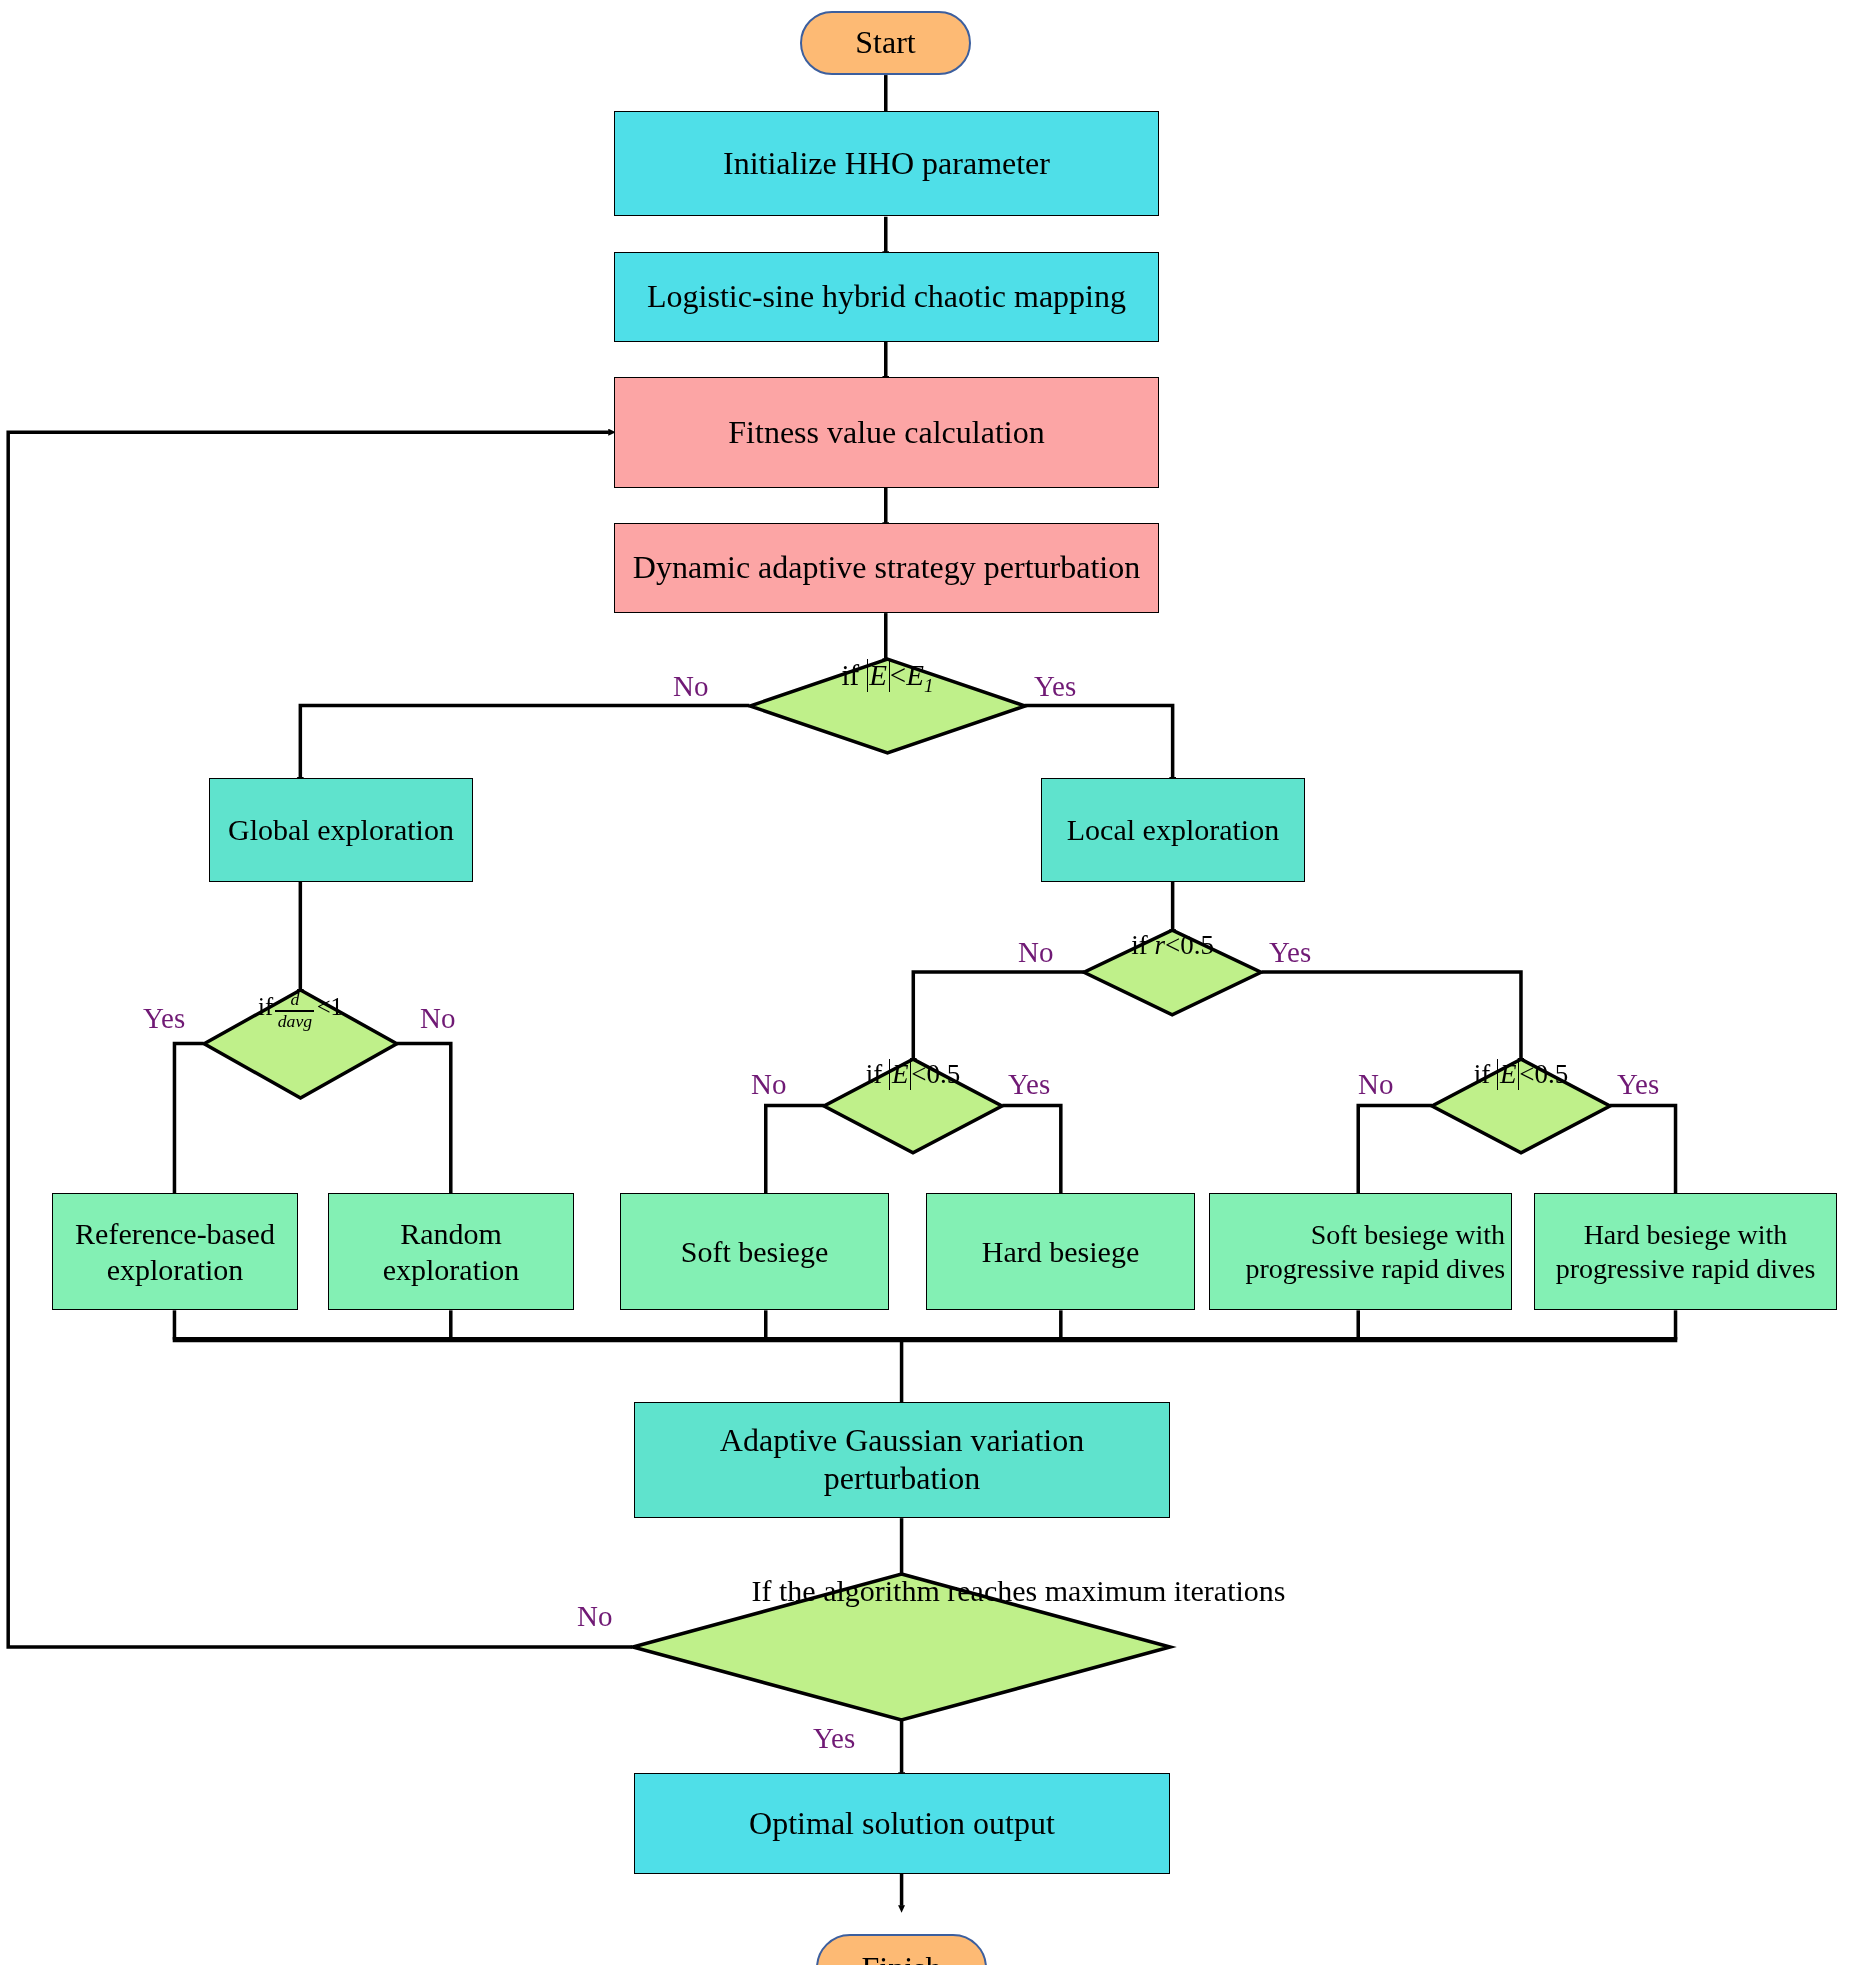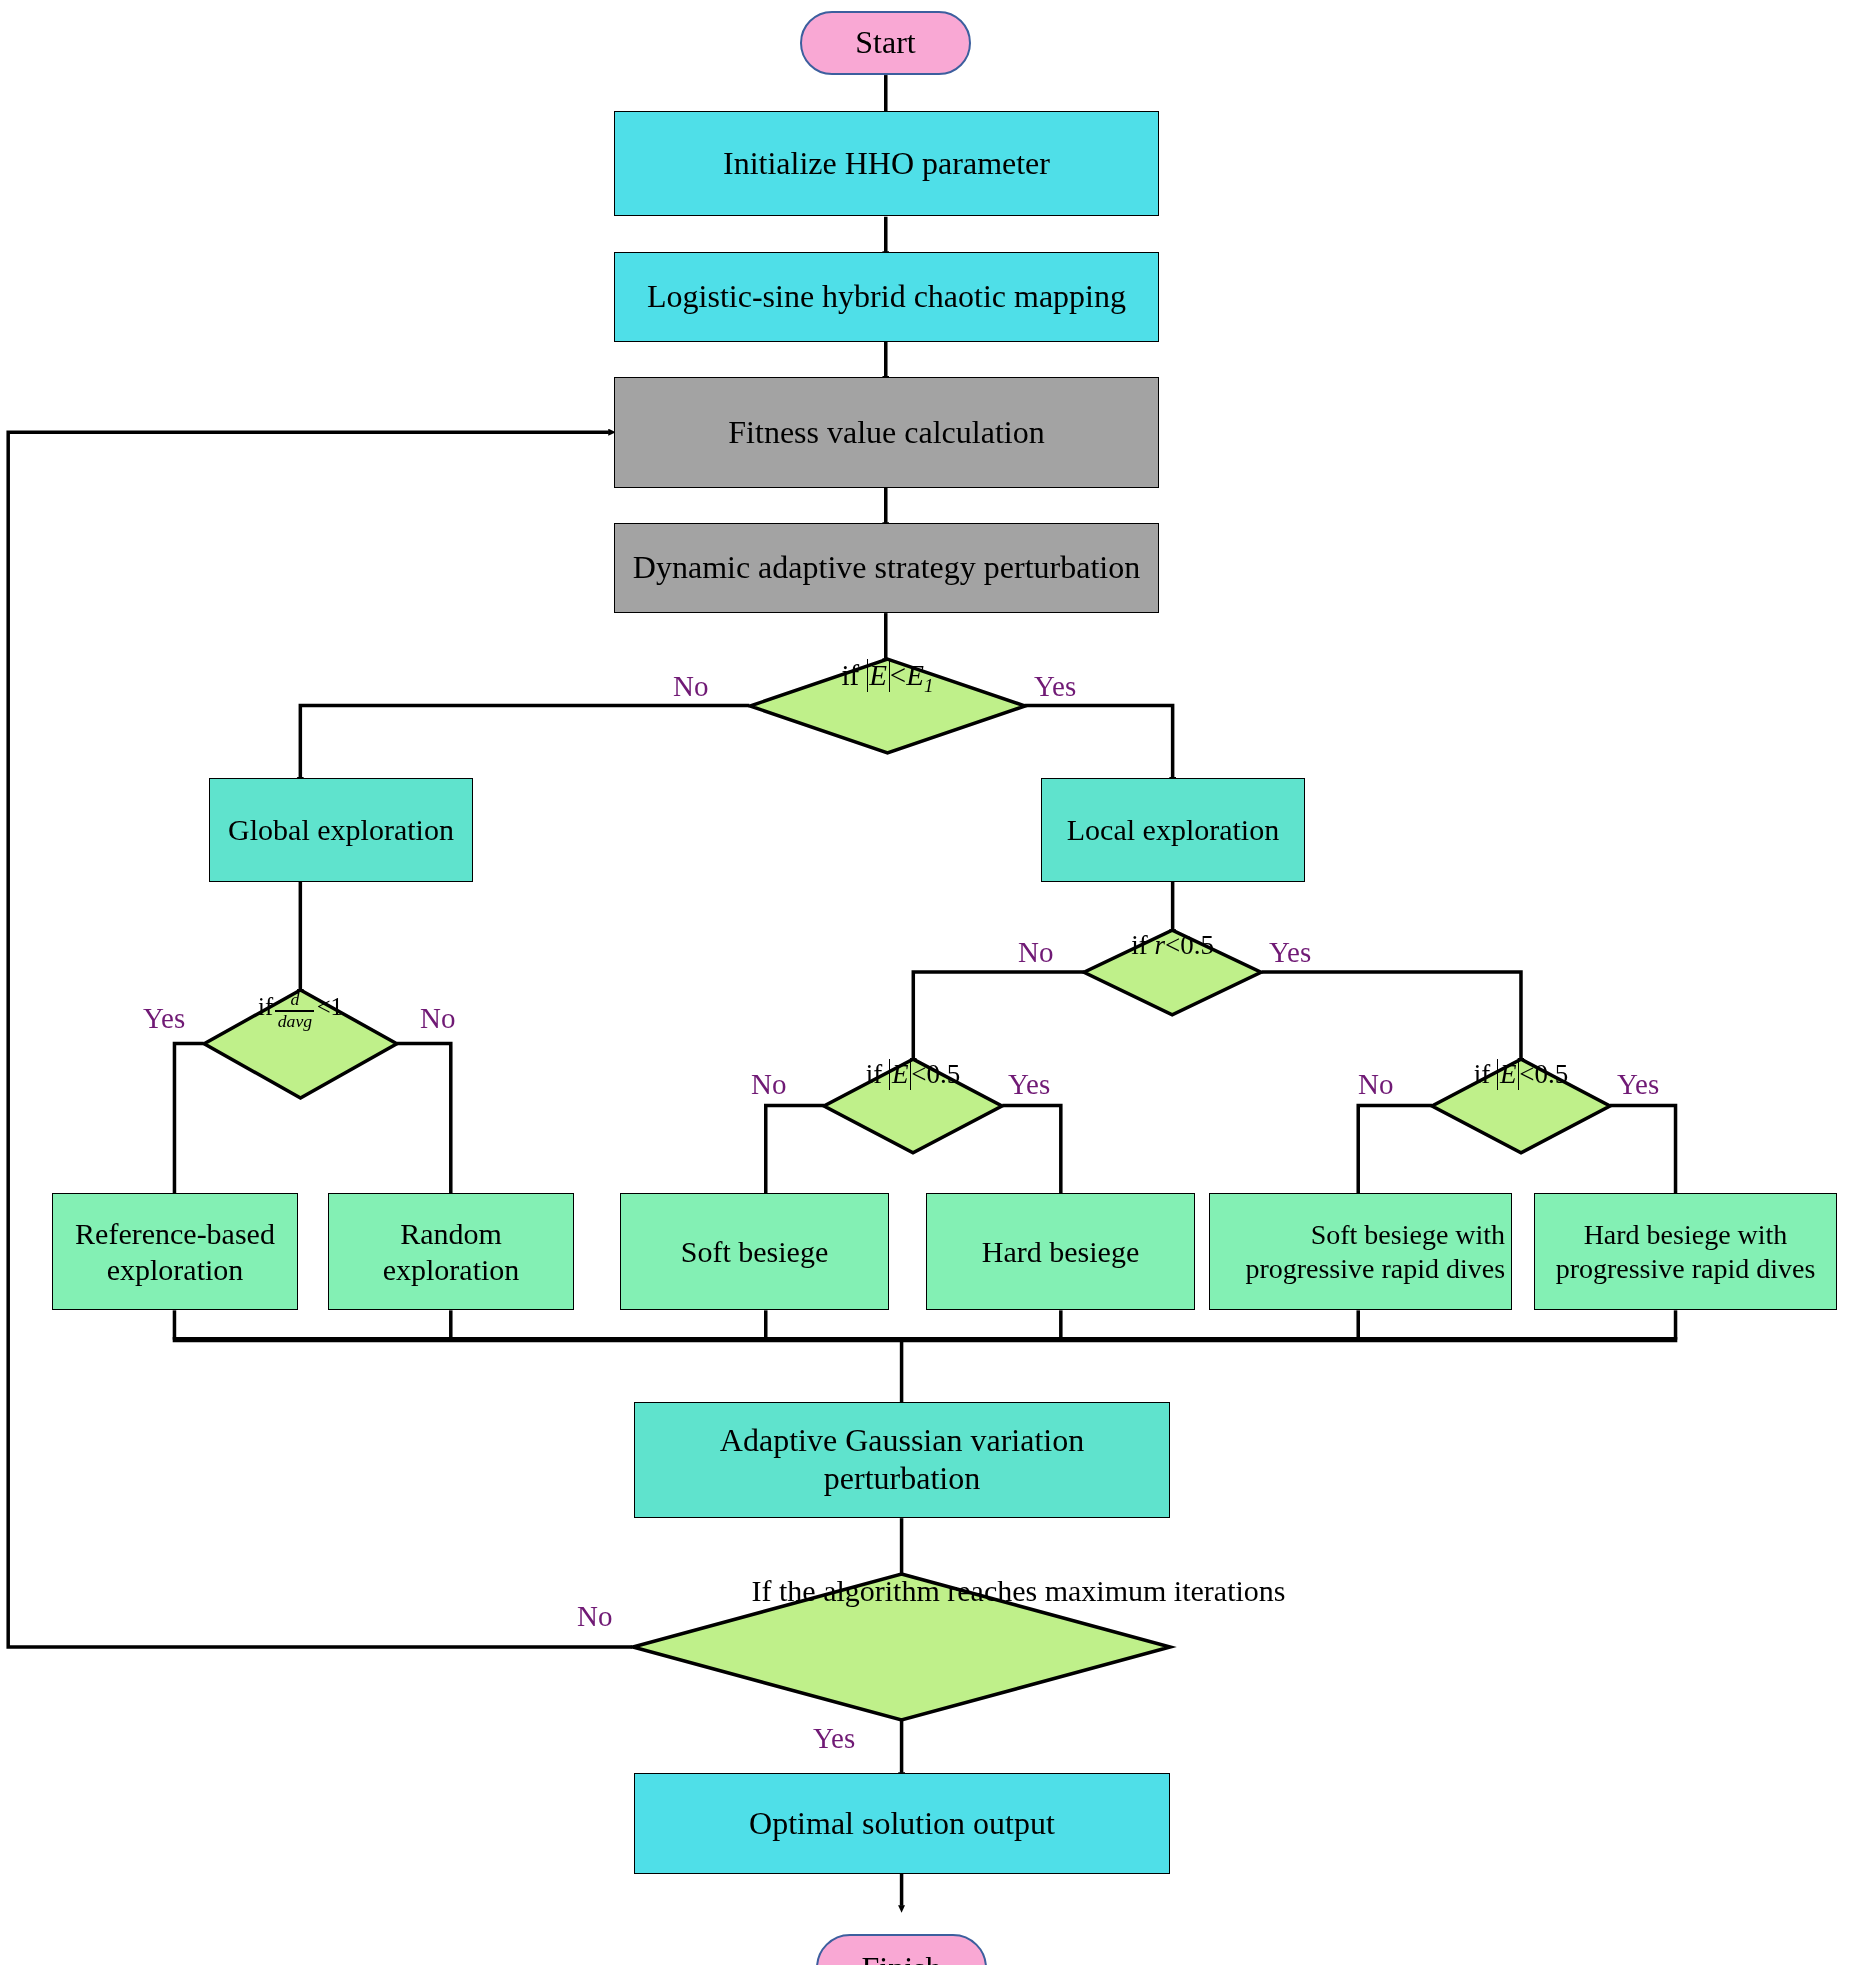--- a/index.html
+++ b/index.html
@@ -4,23 +4,23 @@
 <style>
   html,body{margin:0;padding:0;background:#ffffff;}
   body{font-family:"Liberation Serif","DejaVu Serif",serif;}
   #stage{position:relative;width:1874px;height:1965px;background:#fff;overflow:hidden;}
   svg#wires{position:absolute;left:0;top:0;width:1874px;height:1965px;}
   .node{position:absolute;box-sizing:border-box;display:flex;align-items:center;
         justify-content:center;text-align:center;color:#000;line-height:1.18;}
   .proc{border:1.8px solid #000;}
   .cyan{background:#4fdfe8;}
   .teal{background:#5fe3cd;}
-  .yellow{background:#a3a3a3;}
+  .yellow{background:#fca5a5;}
   .mint{background:#83f0b4;}
-  .term{background:#f9a8d4;border:2.9px solid #3c5f9e;border-radius:34px;}
+  .term{background:#fdba74;border:2.9px solid #3c5f9e;border-radius:34px;}
   .dia-wrap{position:absolute;}
   .dia-wrap svg{position:absolute;left:0;top:0;overflow:visible;}
   .dia-lbl{position:absolute;left:0;top:0;width:100%;height:100%;display:flex;
            justify-content:center;text-align:center;
            color:#000;line-height:1.15;pointer-events:none;}
   .edge-lbl{position:absolute;color:#701a75;white-space:nowrap;}
   .frac{display:inline-flex;flex-direction:column;align-items:center;
         vertical-align:middle;line-height:1;margin:0 2.3px;position:relative;top:1.2px;}
   .frac .num{font-style:italic;font-size:0.72em;padding:0 2.3px;}
   .frac .bar{width:100%;height:1.8px;background:#000;margin:1.2px 0;}

